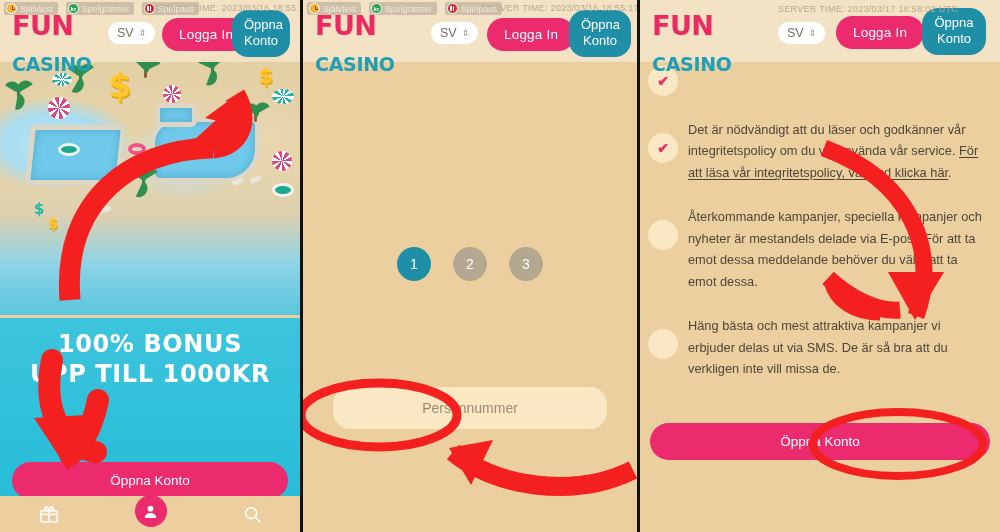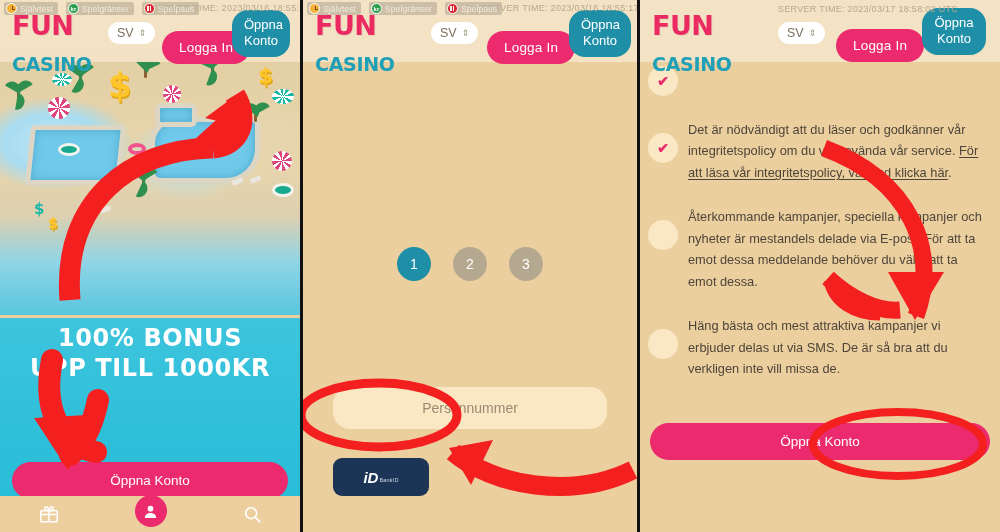--- a/index.html
+++ b/index.html
@@ -78,21 +78,21 @@
     position: absolute; display: flex; align-items: center; gap: 5px;
     background: #ffffff; border-radius: 11px;
     padding: 4px 9px; font-size: 12.5px; color: #7c705c;
   }
   .langsel .chev { font-size: 9px; color: #9a8d78; line-height: 1; }
 
   .btn-login {
     position: absolute; background: #ec2a6e; color: #fff;
     border-radius: 22px; padding: 9px 17px;
     font-size: 13.5px; letter-spacing: .2px; white-space: nowrap;
-    border: none; cursor: pointer; font-family: "Liberation Sans", sans-serif; margin-top: 13px;
+    border: none; cursor: pointer; font-family: "Liberation Sans", sans-serif;
   }
   .btn-open-top {
     position: absolute; background: #1f8fa8; color: #fff;
     border-radius: 16px; padding: 7px 12px;
     font-size: 13px; line-height: 1.25; text-align: center;
     border: none; cursor: pointer; white-space: pre-line;
     font-family: "Liberation Sans", sans-serif;
   }
 
   
@@ -131,21 +131,21 @@
   .promo {
     position: absolute; left: 0; right: 0; top: 318px; bottom: 0;
     background: linear-gradient(180deg,#3ec4dd 0%, #2dbfd9 58%, #26bcd7 100%);
     text-align: center;
   }
   .promo .line1 {
     margin-top: 8px; font-size: 22px; color: #1f9fb8; font-weight: 700;
     line-height: 1.12; letter-spacing: .2px;
   }
   .promo .line2 {
-    margin-top: 6px; font-size: 24px; color: #fff; font-weight: 900;
+    margin-top: 12px; font-size: 24px; color: #fff; font-weight: 900;
     letter-spacing: .6px; font-family: "DejaVu Sans", sans-serif;
   }
   .promo .line3 {
     margin-top: 2px; font-size: 24px; color: #fff; font-weight: 900;
     letter-spacing: .6px; font-family: "DejaVu Sans", sans-serif;
   }
   .cta-wide {
     position: absolute; left: 12px; right: 12px; bottom: 33px;
     background: #ec2a6e; color: #fff; border: none;
     border-radius: 20px; padding: 11px 0; font-size: 13.5px;
@@ -372,24 +372,20 @@
   </div>
 
   <div class="panel p2">
     <div class="body2">
       <div class="steps">
         <div class="step active">1</div>
         <div class="step">2</div>
         <div class="step">3</div>
       </div>
       <input class="field" type="text" placeholder="Personnummer" style="">
-      <button class="bankid">
-        <span class="bmark">iD</span>
-        <span class="btext">BankID</span>
-      </button>
     </div>
 
     <div class="header">
       <div class="logo">
         <span class="l1">FUN</span>
         <span class="l2">CASINO</span>
       </div>
       <div class="langsel" style="left:128px;top:22px;">
         <span>SV</span>
         <span class="chev">⇕</span>

